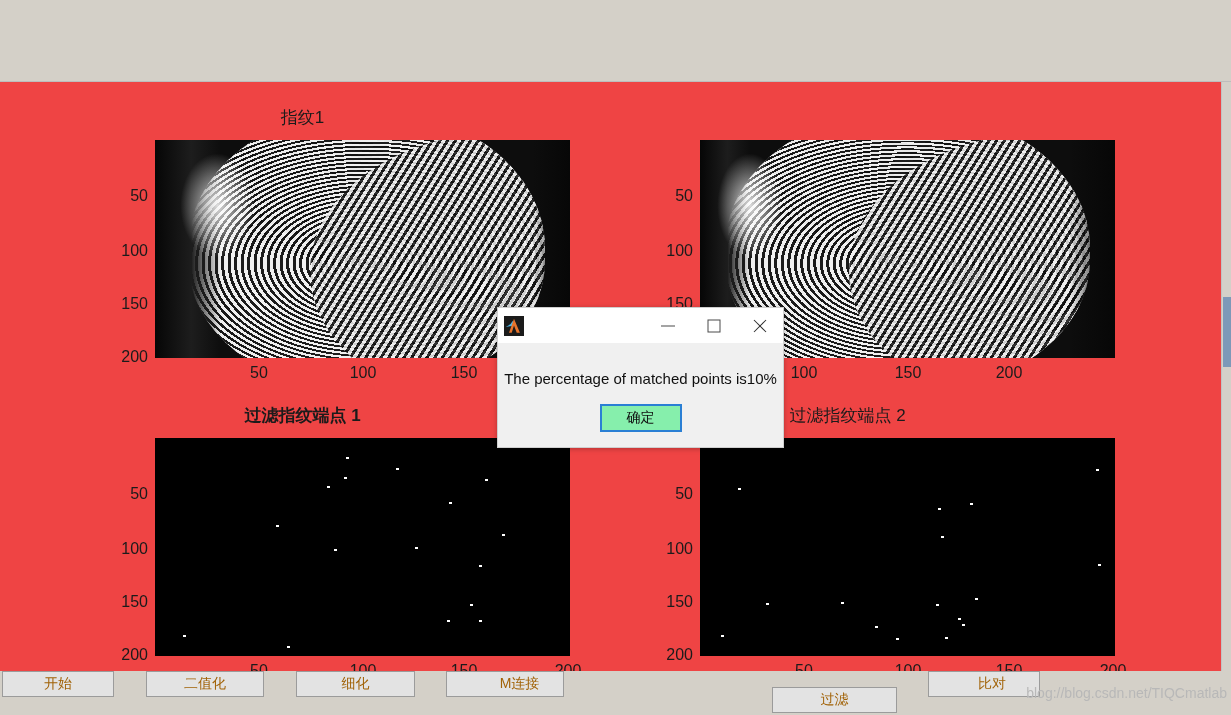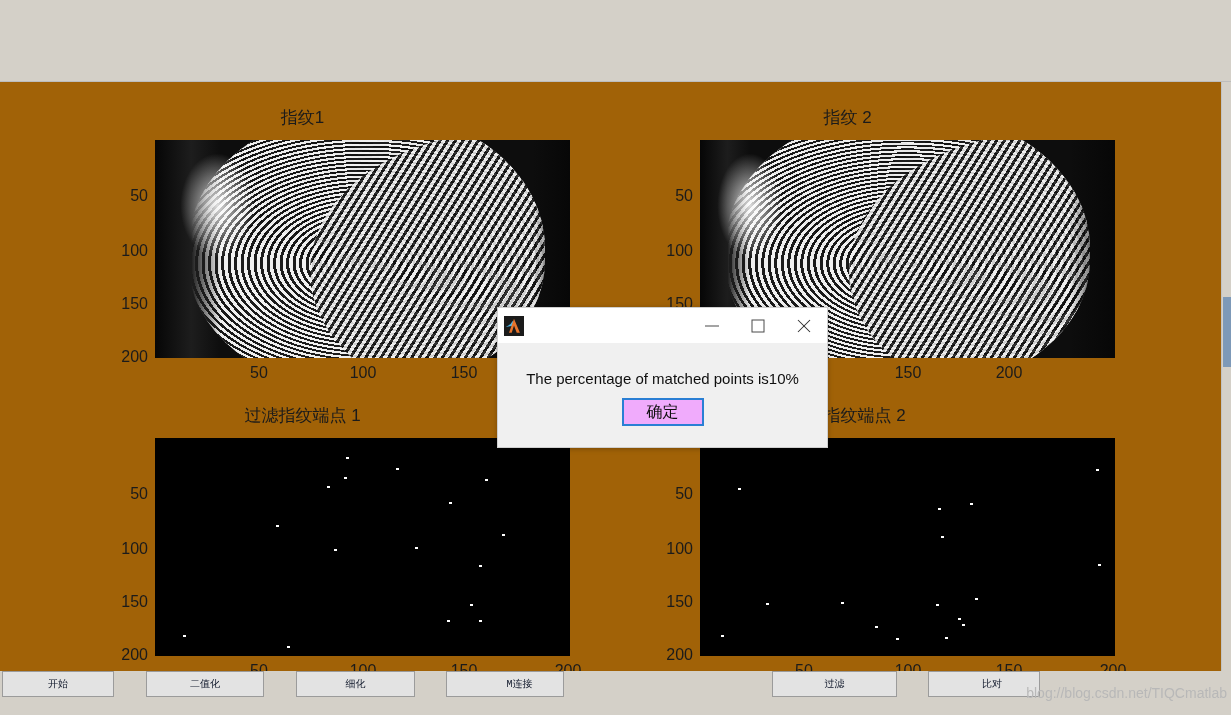--- a/index.html
+++ b/index.html
@@ -88,21 +88,21 @@
   }
   .menu-bottom-line {
     position: absolute; left: 0; top: 81px;
     width: 1231px; height: 1px; background: #bdbdbd;
   }
 
   
   .figure {
     position: absolute; left: 0; top: 82px;
     width: 1231px; height: 633px;
-    background: #a16207;
+    background: #ef4444;
   }
   .right-strip {
     position: absolute; right: 0; top: 0;
     width: 10px; height: 596px;
     background: #d4d0c8;
     border-left: 1px solid #c2c2c2;
   }
   .right-strip .thumb {
     position: absolute; left: 1px; top: 215px;
     width: 8px; height: 70px;
@@ -206,37 +206,36 @@
   .btnbar {
     position: absolute; left: 0; top: 671px;
     width: 1231px; height: 44px;
     background: #d4d0c8;
   }
   .ui-btn {
     position: absolute; top: 0;
     height: 26px;
     background: #e3e3e3;
     border: 1px solid #9b9b9b;
-    font-size: 10px; color: #0f172a;
+    font-size: 14px; color: #a16207;
     display: flex; align-items: center; justify-content: center;
     cursor: default;
     white-space: nowrap;
-    font-family: Liberation Mono, monospace;
   }
   .watermark {
     position: absolute; right: 4px; top: 14px;
     font-size: 14px; color: #b8b8b8;
     white-space: nowrap;
   }
 
   
   .dialog {
     position: absolute;
     left: 497px; top: 307px;
-    width: 331px; height: 141px;
+    width: 287px; height: 141px;
     background: #f0f0f0;
     border: 1px solid #cfcfcf;
     box-shadow: 0 1px 5px rgba(0,0,0,.25);
   }
   .dlg-title {
     position: absolute; left: 0; top: 0;
     width: 100%; height: 35px;
     background: #ffffff;
   }
   .dlg-icon {
@@ -264,26 +263,26 @@
   }
   .dlg-x:before { transform: rotate(45deg); }
   .dlg-x:after  { transform: rotate(-45deg); }
   .dlg-msg {
     position: absolute; left: 0; top: 62px;
     width: 100%; text-align: center;
     font-size: 15px; color: #0f0f0f;
     white-space: nowrap;
   }
   .dlg-ok {
-    position: absolute; left: 50%; top: 90px;
+    position: absolute; left: 50%; top: 96px;
     transform: translateX(-50%);
     width: 82px; height: 28px;
-    background: #f0abfc;
+    background: #86efac;
     border: 2px solid #2a7fd4;
-    font-size: 16px; color: #101010;
+    font-size: 14px; color: #101010;
     display: flex; align-items: center; justify-content: center;
     cursor: default;
   }
 </style>
 </head>
 <body>
 
 <div id="app">
 
 
@@ -313,21 +312,20 @@
       <div class="ytick" style="width:118px; left:0; top:100px;">50</div>
       <div class="ytick" style="width:118px; left:0; top:155px;">100</div>
       <div class="ytick" style="width:118px; left:0; top:208px;">150</div>
       <div class="ytick" style="width:118px; left:0; top:261px;">200</div>
       <div class="xtick" style="left:229px; top:268px;">50</div>
       <div class="xtick" style="left:333px; top:268px;">100</div>
       <div class="xtick" style="left:434px; top:268px;">150</div>
     </div>
 
     <div class="subplot" style="left:575px; top:14px; width:545px; height:290px;">
-      <div class="sp-title" style="top:10px;">指纹 2</div>
       <div class="axes" style="left:125px; top:44px; width:415px; height:218px;">
         <div class="fp-wrap">
           <div class="fp-halo" style="left:6%; width:88%;"></div>
           <div class="fp-ridges" style="left:6%; width:88%;">
             <div class="flow"></div>
             <div class="core"></div>
             <div class="flow2"></div>
           </div>
           <div class="fp-shadow-l" style="width:12%;"></div>
           <div class="fp-shadow-r" style="width:11%;"></div>
@@ -336,21 +334,21 @@
       </div>
       <div class="ytick" style="width:118px; left:0; top:100px;">50</div>
       <div class="ytick" style="width:118px; left:0; top:155px;">100</div>
       <div class="ytick" style="width:118px; left:0; top:208px;">150</div>
       <div class="xtick" style="left:229px; top:268px;">100</div>
       <div class="xtick" style="left:333px; top:268px;">150</div>
       <div class="xtick" style="left:434px; top:268px;">200</div>
     </div>
 
     <div class="subplot" style="left:30px; top:312px; width:545px; height:290px;">
-      <div class="sp-title" style="top:10px;">过滤指纹端点 1</div>
+      <div class="sp-title" style="top:10px;font-weight:bold;">过滤指纹端点 1</div>
       <div class="axes" id="ax3" style="left:125px; top:44px; width:415px; height:218px;">
           <div class="endpoint" style="left: 190.523px; top: 18.8273px;"></div>
           <div class="endpoint" style="left: 241.455px; top: 29.7273px;"></div>
           <div class="endpoint" style="left: 188.636px; top: 38.6455px;"></div>
           <div class="endpoint" style="left: 171.659px; top: 47.5636px;"></div>
           <div class="endpoint" style="left: 330.114px; top: 40.6273px;"></div>
           <div class="endpoint" style="left: 294.273px; top: 64.4091px;"></div>
           <div class="endpoint" style="left: 120.727px; top: 87.2px;"></div>
           <div class="endpoint" style="left: 347.091px; top: 96.1182px;"></div>
           <div class="endpoint" style="left: 179.205px; top: 110.982px;"></div>
@@ -402,21 +400,21 @@
       <div class="xtick" style="left:538px; top:268px;">200</div>
     </div>
 
   </div>
 
   <div class="btnbar">
     <div class="ui-btn" style="left:2px;   width:112px;">开始</div>
     <div class="ui-btn" style="left:146px; width:118px;">二值化</div>
     <div class="ui-btn" style="left:296px; width:119px;">细化</div>
     <div class="ui-btn" style="left:446px; width:118px;padding-left:29px;">M连接</div>
-    <div class="ui-btn" style="left:772px; width:125px;">过滤</div>
+    <div class="ui-btn" style="left:772px; width:125px;margin-top:16px;">过滤</div>
     <div class="ui-btn" style="left:928px; width:112px;padding-left:16px;">比对</div>
     <div class="watermark">blog://blog.csdn.net/TIQCmatlab</div>
   </div>
 
   <div class="dialog">
     <div class="dlg-title">
       <span class="dlg-icon">
         <svg width="20" height="20" viewBox="0 0 22 22">
           <rect width="22" height="22" fill="#1b1b1b"></rect>
           <path d="M2 12 L7 9 L9.5 5.5 L11 8 L9 11 Z" fill="#4db8e8"></path>

